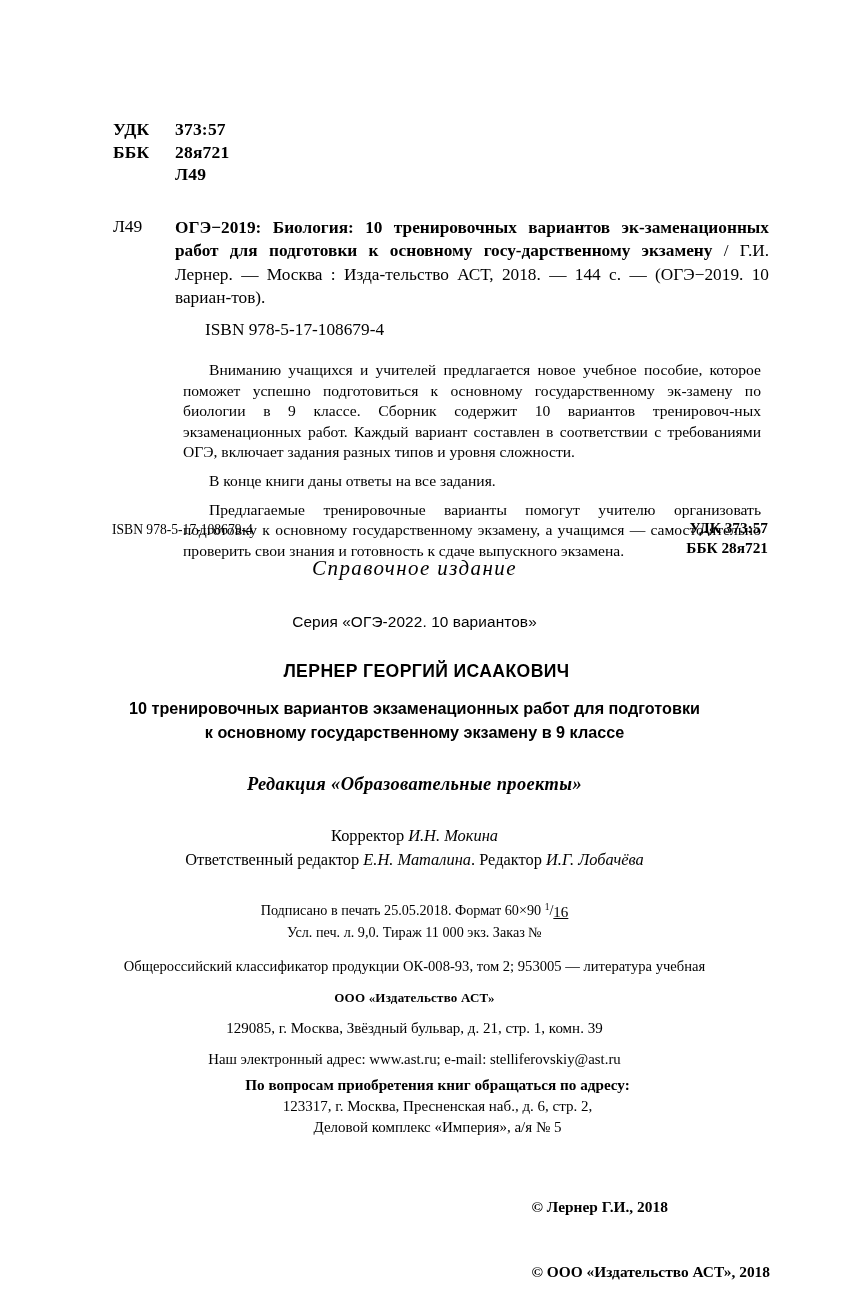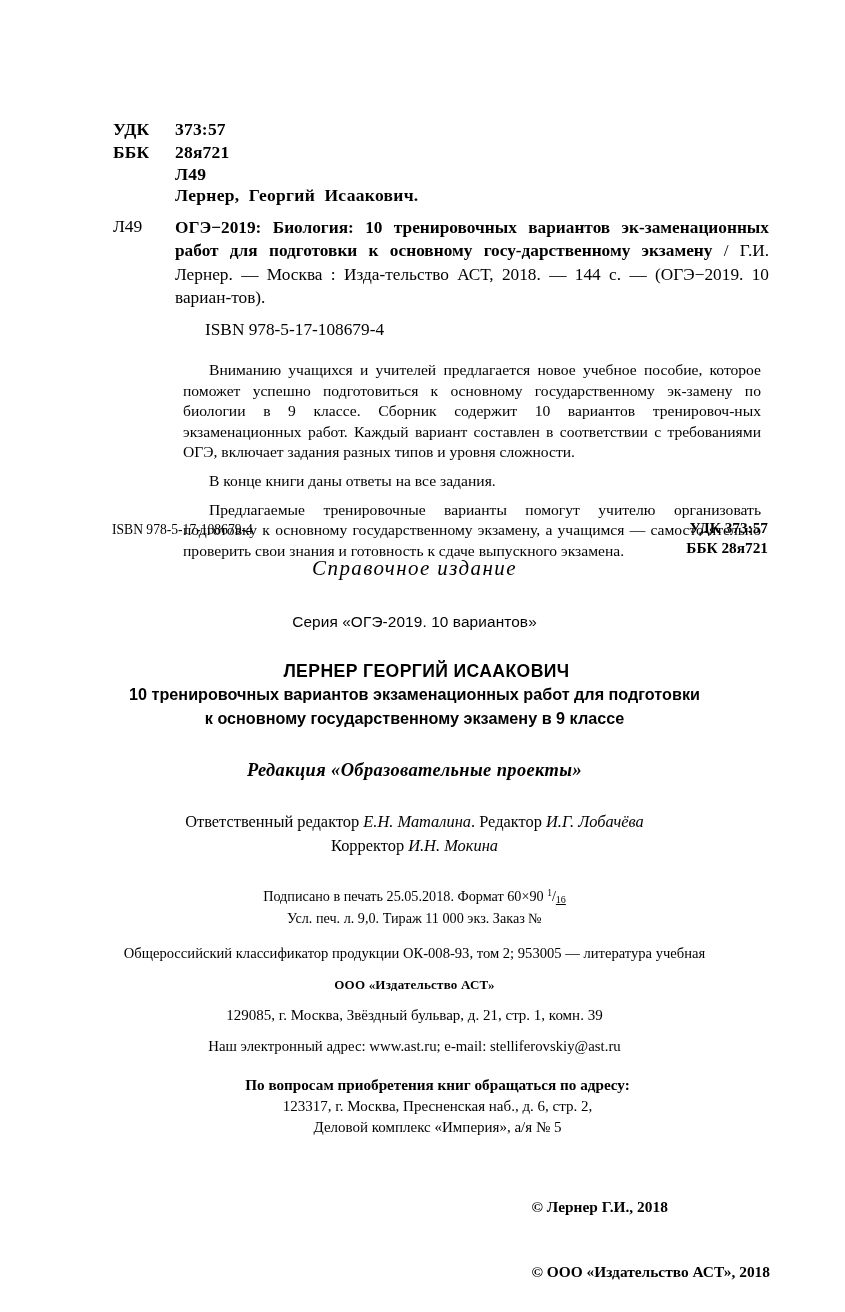--- a/index.html
+++ b/index.html
@@ -134,21 +134,21 @@
     font-size: 23px;
     font-weight: 700;
     letter-spacing: 0.6px;
     margin-bottom: 32px;
   }
   .subtitle {
     font-family: "Liberation Sans", "DejaVu Sans", sans-serif;
     font-size: 16.2px;
     font-weight: 700;
     line-height: 24px;
-    margin: 0 auto 30px;
+    margin: 14px auto 30px;
     width: 700px;
   }
   .redaction {
     font-size: 18.4px;
     font-weight: 700;
     font-style: italic;
     letter-spacing: 0.4px;
     margin-bottom: 29px;
   }
   .staff {
@@ -158,21 +158,21 @@
   }
   .staff i { font-style: italic; }
 
   .imprint {
     font-size: 14.2px;
     line-height: 19.5px;
     margin-bottom: 16px;
   }
   .frac { display: inline-block; position: relative; white-space: nowrap; }
   .frac sup { font-size: 9.5px; vertical-align: 0.55em; }
-  .frac sub { font-size: 10px; vertical-align: -0.15em; text-decoration: underline; }
+  .frac sub { font-size: 15px; vertical-align: -0.15em; text-decoration: underline; }
 
   .okp { font-size: 14.6px; margin-bottom: 15px; }
   .publisher {
     font-size: 13px;
     font-weight: 700;
     letter-spacing: 0.2px;
     margin-bottom: 14px;
   }
   .address { font-size: 15px; margin-bottom: 14px; }
   .contact { font-size: 14.8px; }
@@ -206,21 +206,20 @@
 <body>
 
 <div class="page">
 
   <div class="cip-codes">
     <div class="row"><span class="lbl">УДК</span><span>373:57</span></div>
     <div class="row"><span class="lbl">ББК</span><span>28я721</span></div>
     <div class="row"><span class="indent"></span><span>Л49</span></div>
   </div>
 
-  <div class="author-head">Лернер,  Георгий  Исаакович.</div>
 
   <div class="entry-mark">Л49</div>
 
   <div class="cip-body">
     <b>ОГЭ−2019: Биология: 10 тренировочных вариантов эк-заменационных работ для подготовки к основному госу-дарственному экзамену</b><span> / Г.И. Лернер. — Москва : Изда-тельство АСТ, 2018. — 144 с. — (ОГЭ−2019. 10 вариан-тов).</span>
   </div>
 
   <div class="isbn-main">ISBN 978-5-17-108679-4</div>
 
   <div class="annotation">
@@ -230,31 +229,31 @@
   </div>
 
   <div class="isbn-foot">ISBN 978-5-17-108679-4</div>
   <div class="udk-foot">
     <div>УДК 373:57</div>
     <div>ББК 28я721</div>
   </div>
 
   <div class="colophon">
     <div class="ref-edition">Справочное издание</div>
-    <div class="series">Серия «ОГЭ-2019. 10 вариантов»</div>
+    <div class="series">Серия «ОГЭ-2022. 10 вариантов»</div>
     <div class="author-caps">ЛЕРНЕР ГЕОРГИЙ ИСААКОВИЧ</div>
     <div class="subtitle">
       <div>10 тренировочных вариантов экзаменационных работ для подготовки</div>
       <div>к основному государственному экзамену в 9 классе</div>
     </div>
     <div class="redaction">Редакция «Образовательные проекты»</div>
 
     <div class="staff">
+      <div><span>Корректор </span><i>И.Н. Мокина</i></div>
       <div><span>Ответственный редактор </span><i>Е.Н. Маталина</i><span>. Редактор </span><i>И.Г. Лобачёва</i></div>
-      <div><span>Корректор </span><i>И.Н. Мокина</i></div>
     </div>
 
     <div class="imprint">
       <div><span>Подписано в печать 25.05.2018. Формат 60×90 </span><span class="frac"><sup>1</sup><span>/</span><sub>16</sub></span></div>
       <div>Усл. печ. л. 9,0. Тираж 11 000 экз. Заказ №</div>
     </div>
 
     <div class="okp">Общероссийский классификатор продукции ОК-008-93, том 2; 953005 — литература учебная</div>
     <div class="publisher">ООО «Издательство АСТ»</div>
     <div class="address">129085, г. Москва, Звёздный бульвар, д. 21, стр. 1, комн. 39</div>

